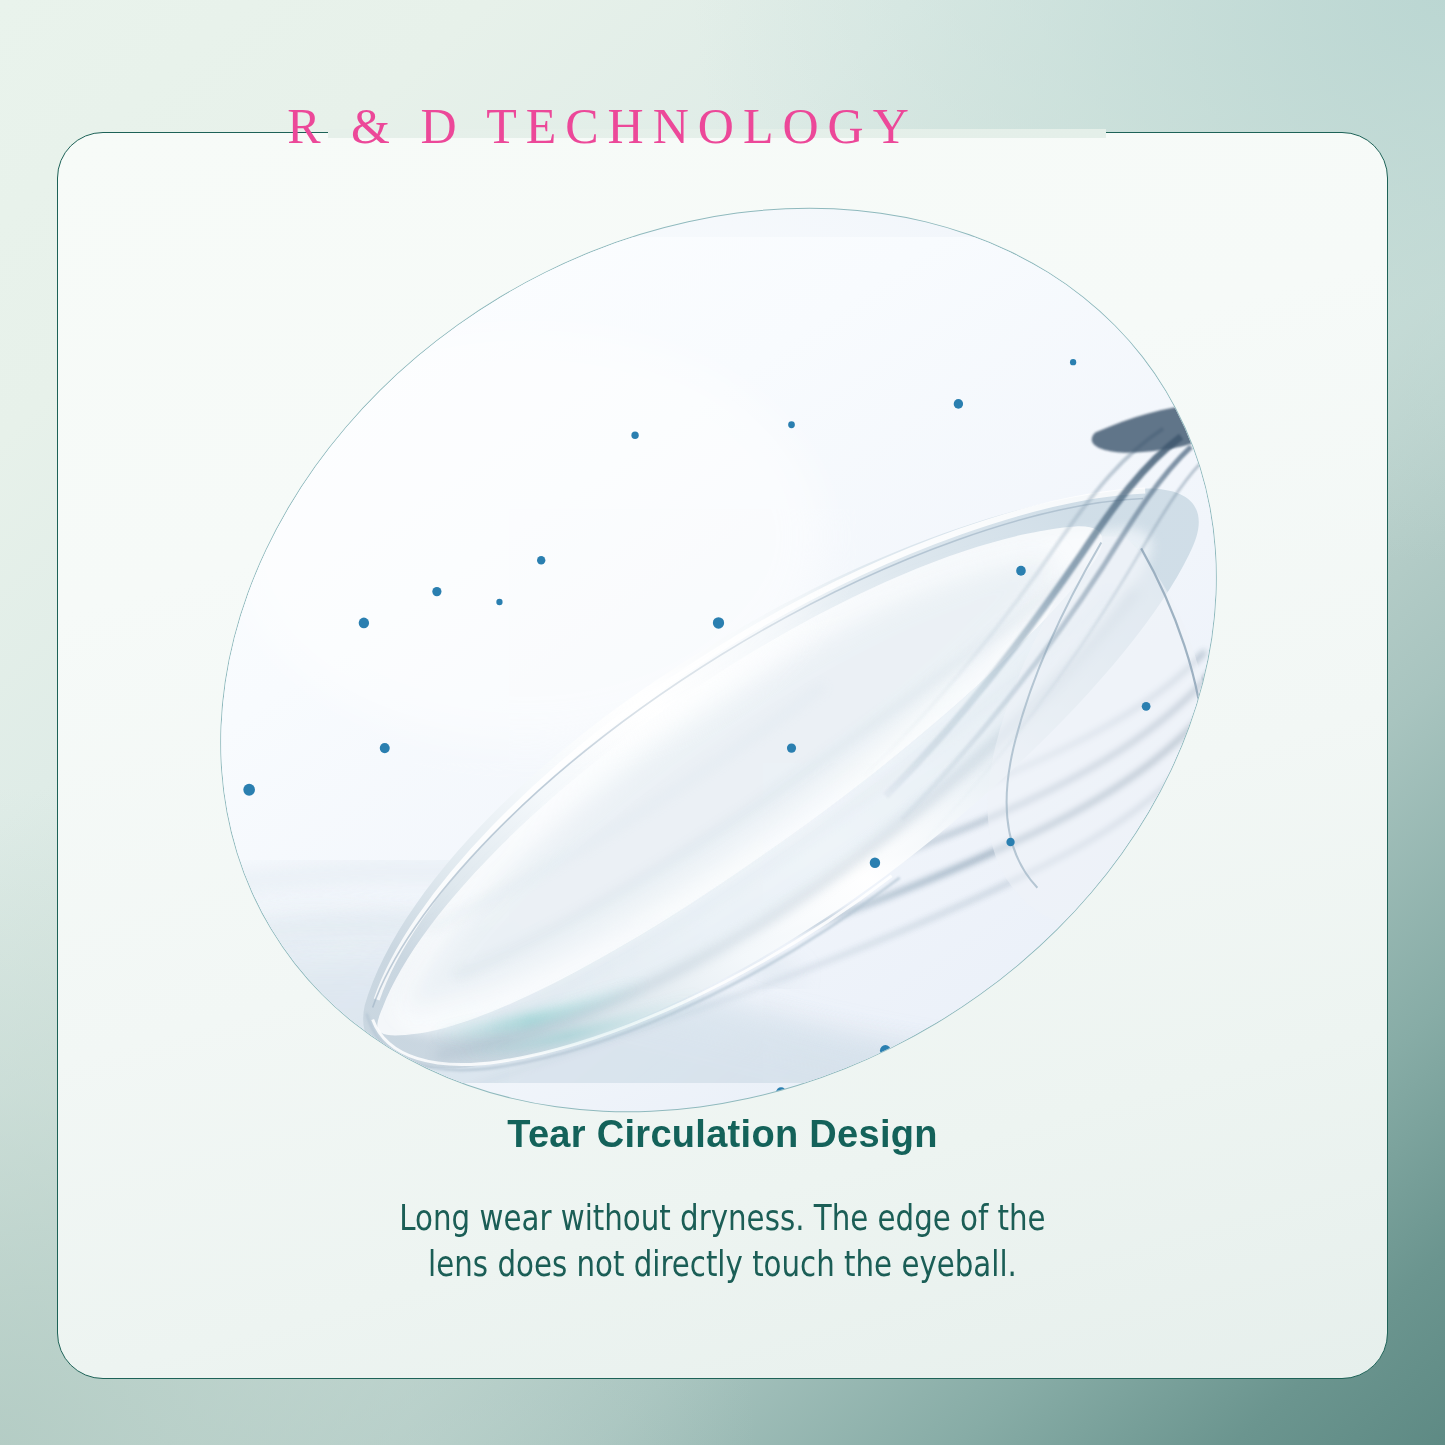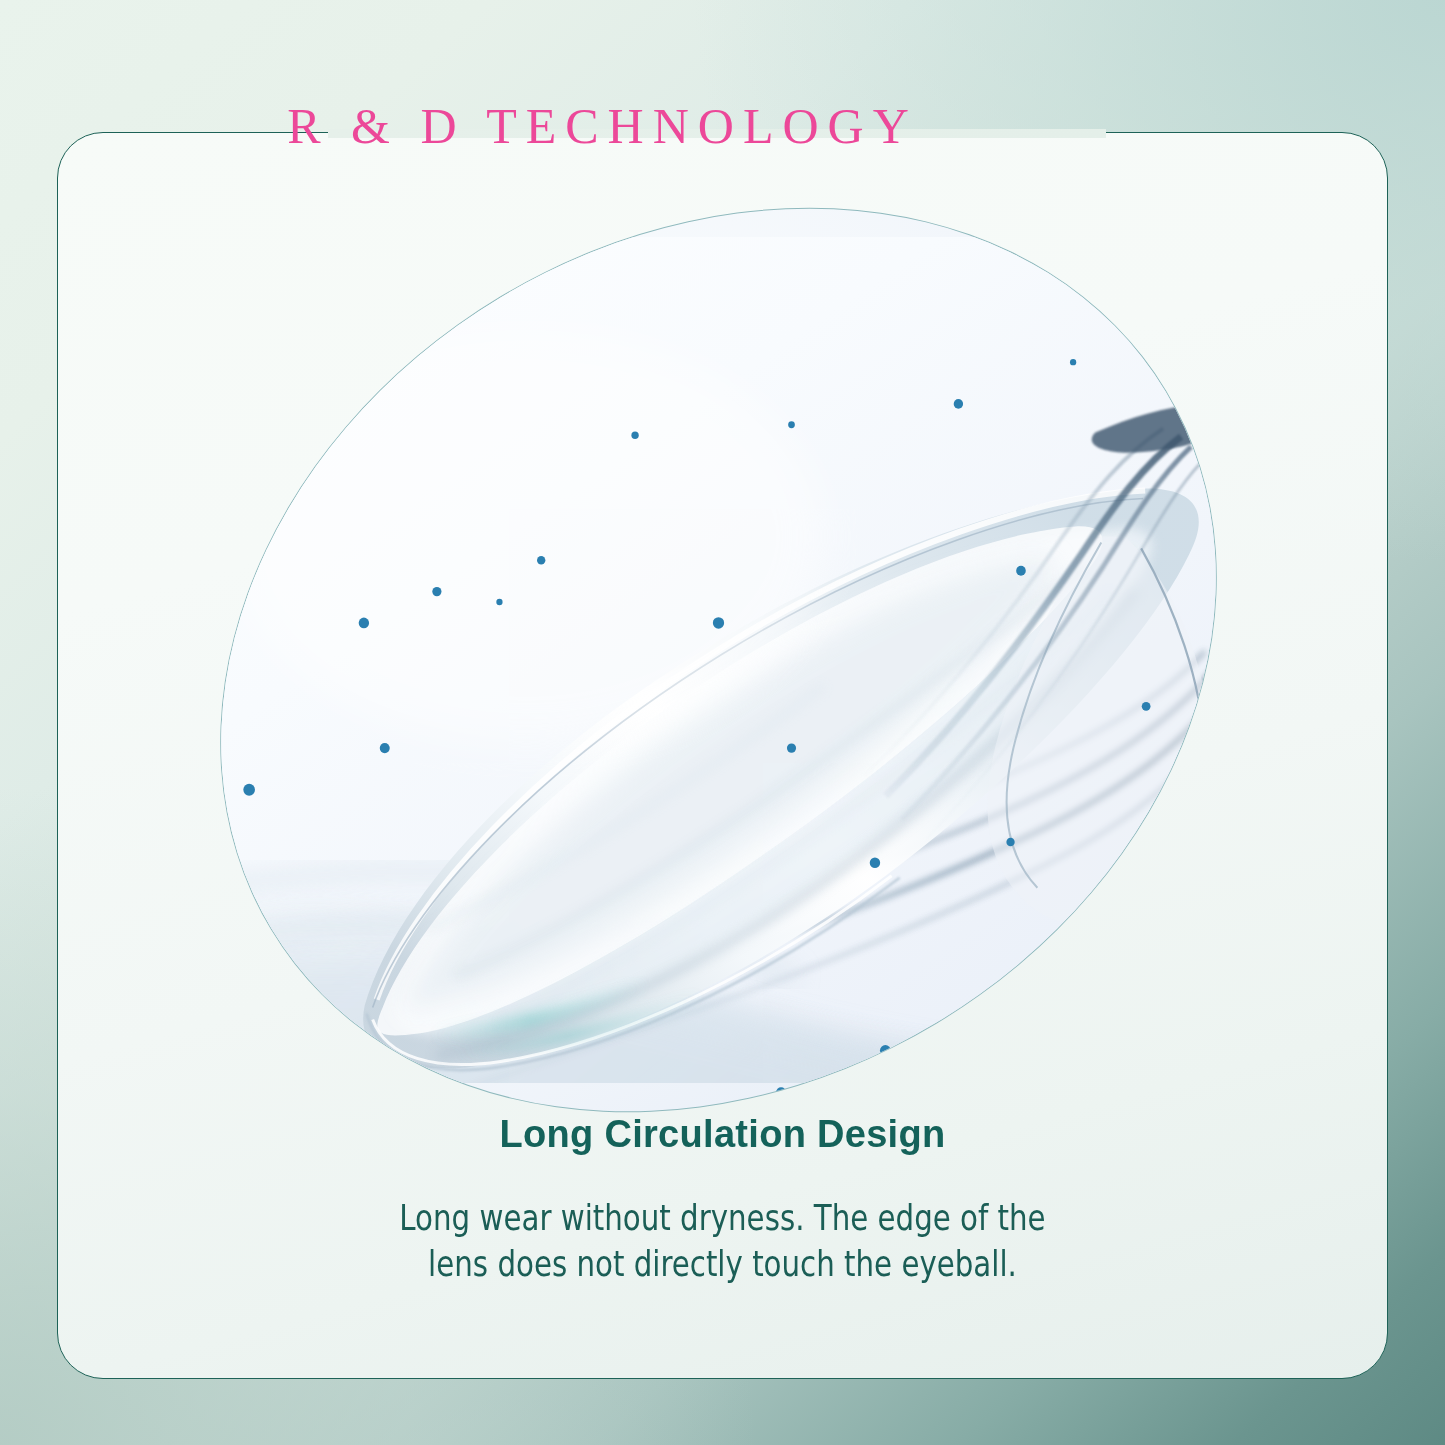--- a/index.html
+++ b/index.html
@@ -422,20 +422,20 @@
               <ellipse cx="45" cy="90" rx="0.420" ry="0.428"></ellipse>
               <ellipse cx="33" cy="93" rx="0.400" ry="0.408"></ellipse>
               <ellipse cx="70" cy="88" rx="0.380" ry="0.388"></ellipse>
             </g>
         </svg>
 
       </div>
     </div>
   </div>
 
-  <div class="subtitle">Long Circulation Design</div>
+  <div class="subtitle">Tear Circulation Design</div>
 
   <div class="desc">
     <div>Long wear without dryness. The edge of the</div>
     <div>lens does not directly touch the eyeball.</div>
   </div>
 
 </div>
 
 </body></html>

